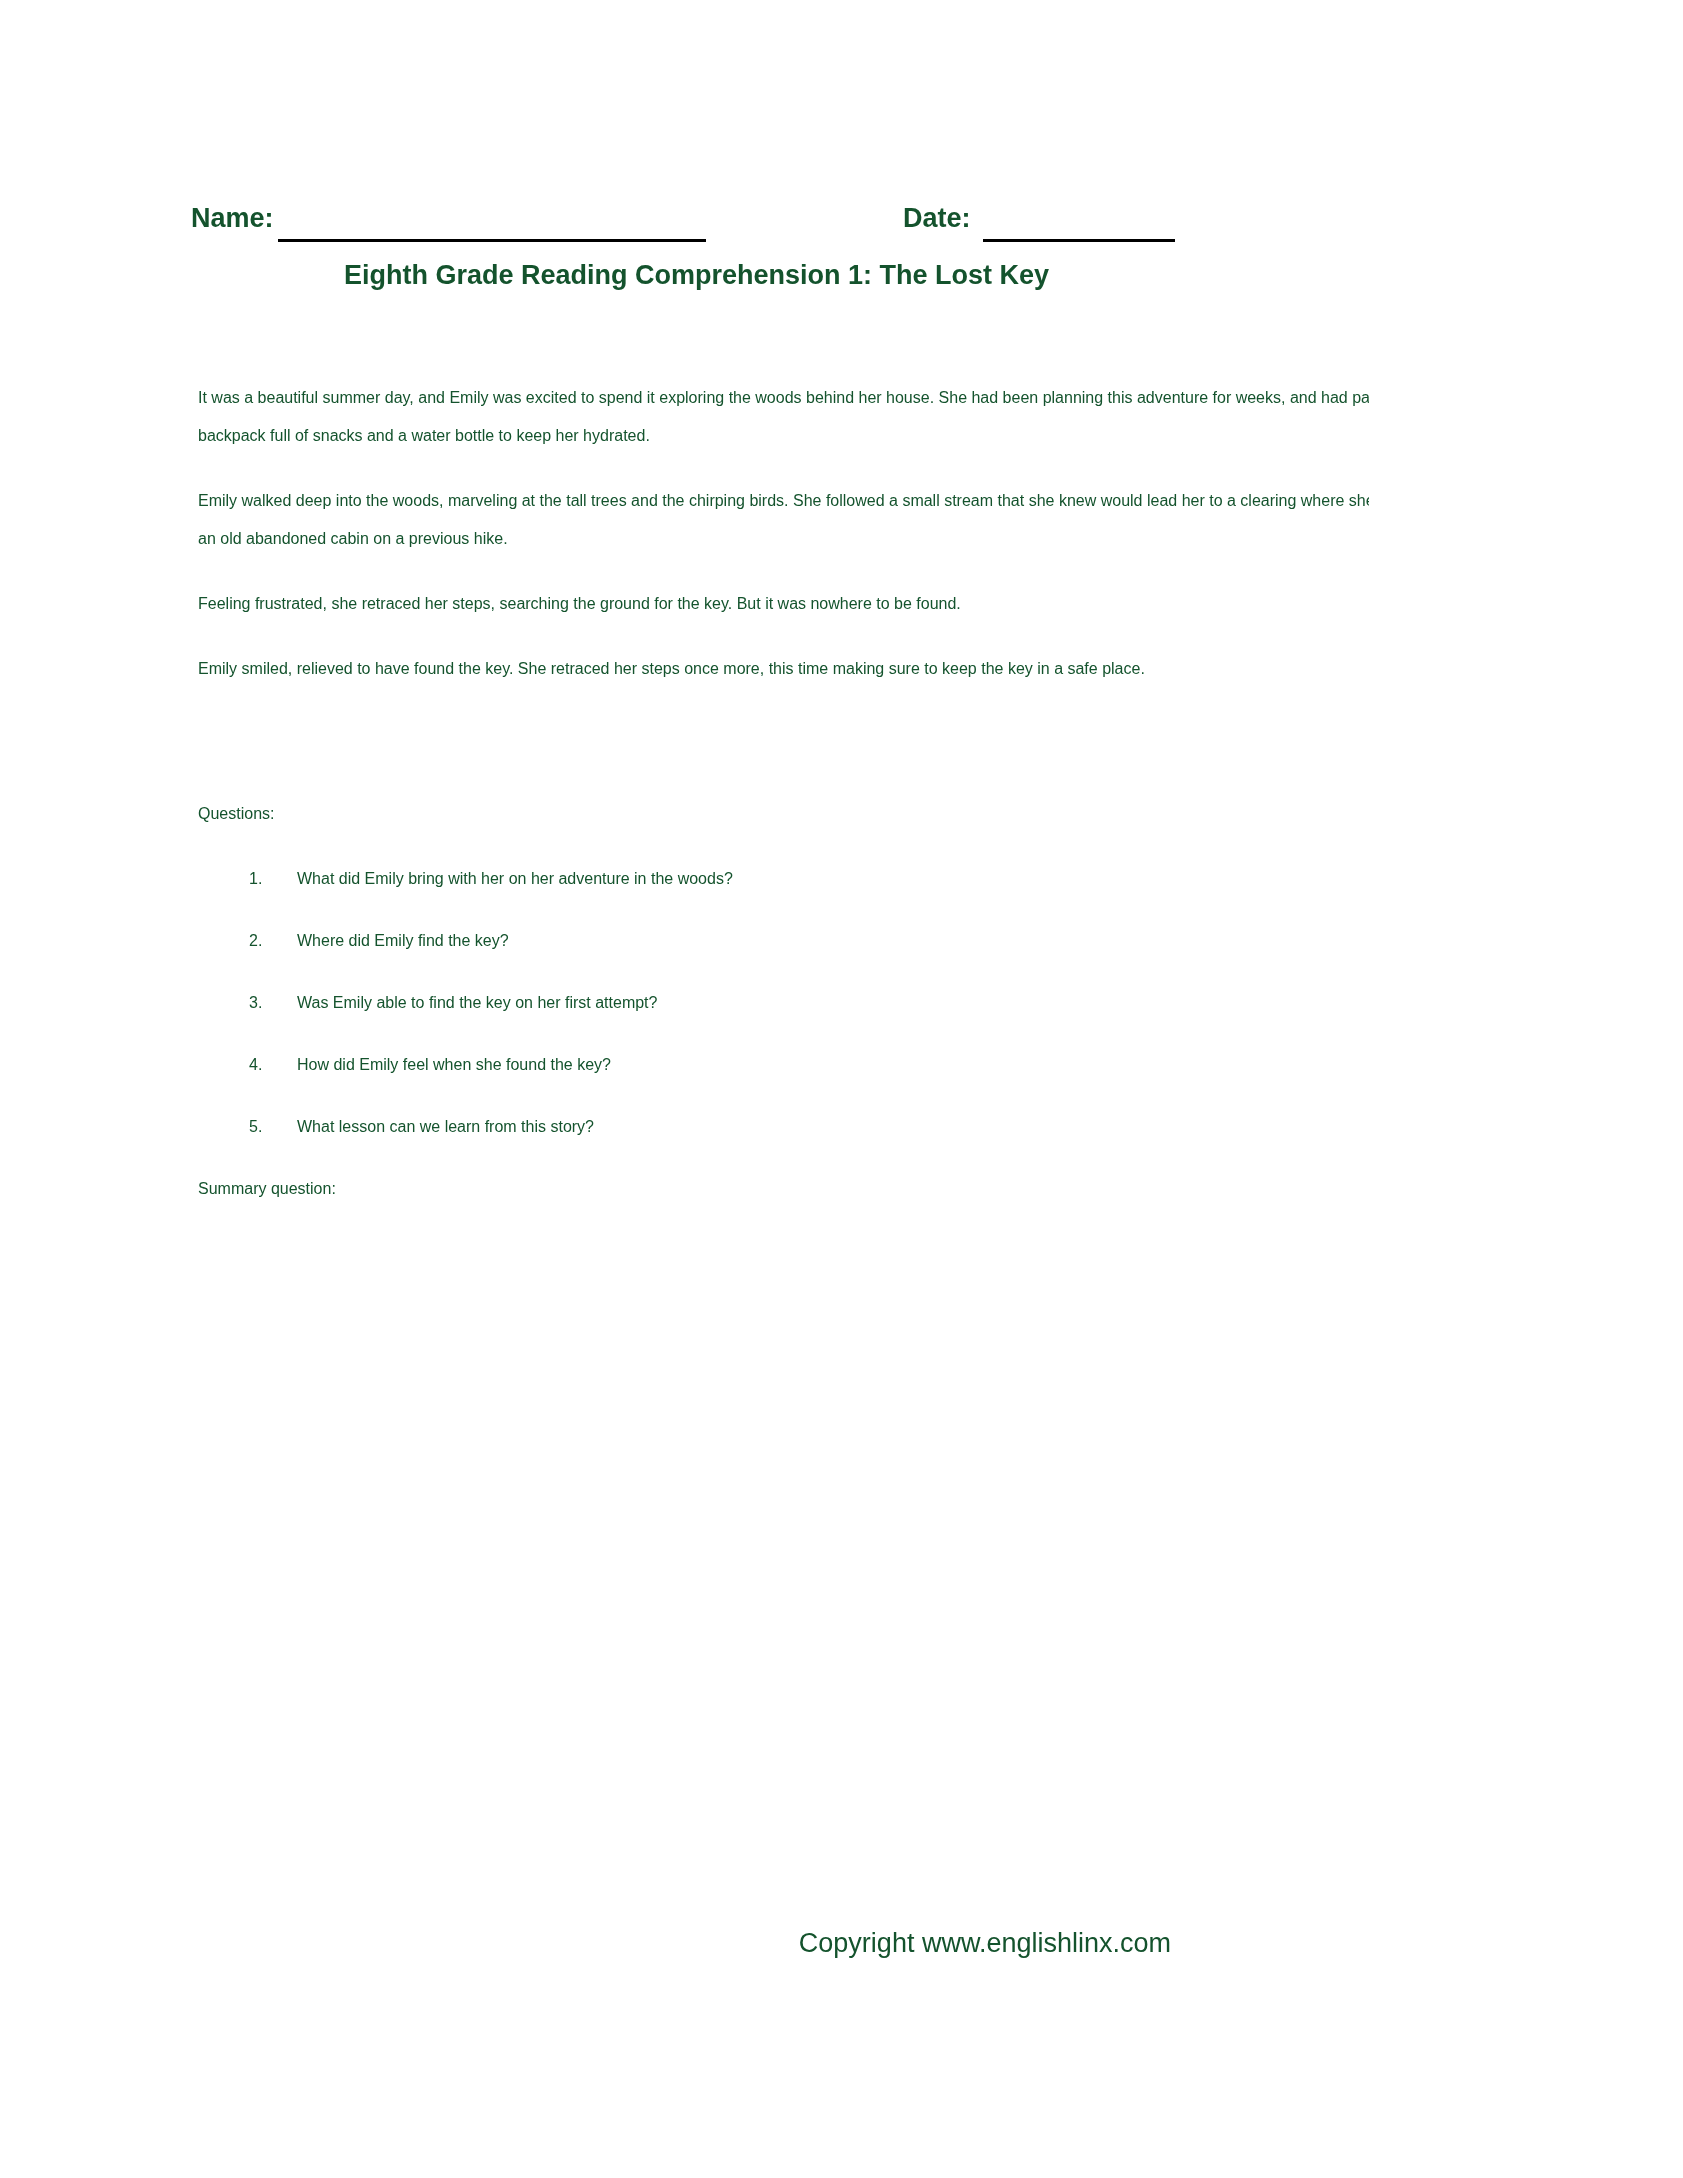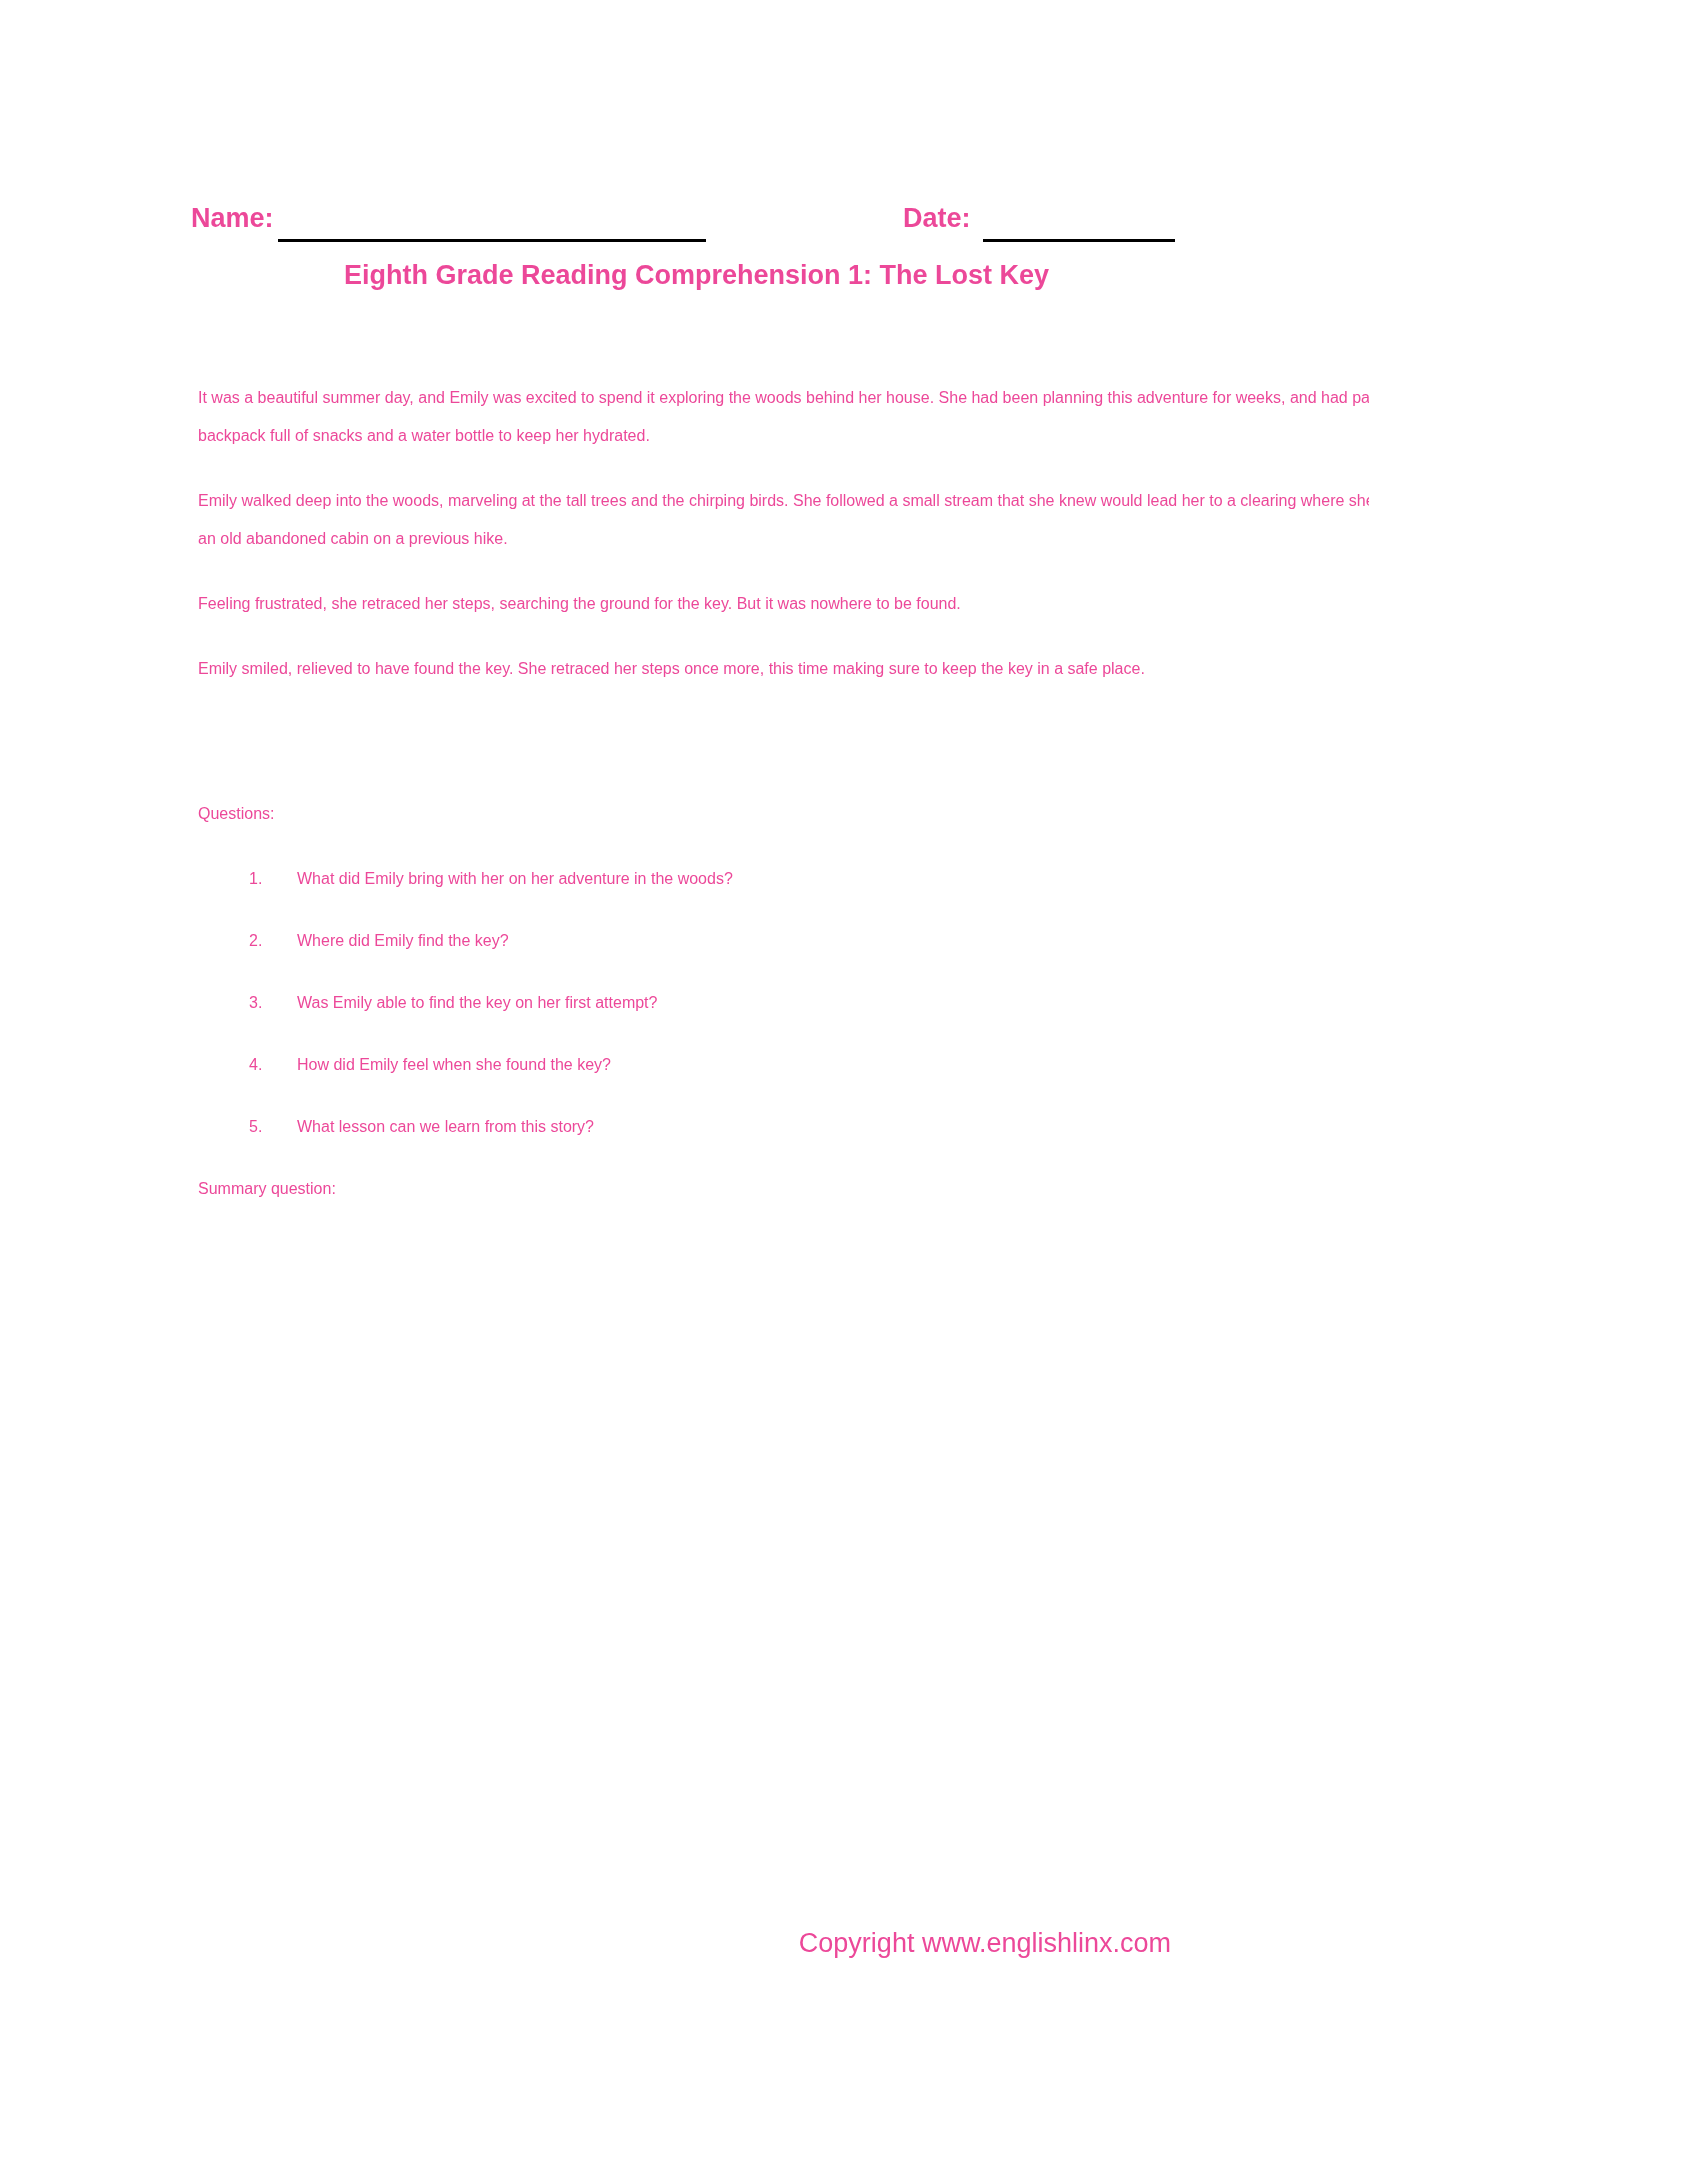--- a/index.html
+++ b/index.html
@@ -5,21 +5,21 @@
   html, body {
     margin: 0;
     padding: 0;
     background: #ffffff;
   }
   .page {
     position: relative;
     width: 1369px;
     height: 2178px;
     background: #ffffff;
-    color: #ec4899;
+    color: #14532d;
     font-family: "Liberation Sans", sans-serif;
     overflow: hidden;
   }
   .field-label {
     position: absolute;
     font-size: 27px;
     font-weight: 600;
     white-space: nowrap;
   }
   .name-label { left: 191px; top: 203px; }

